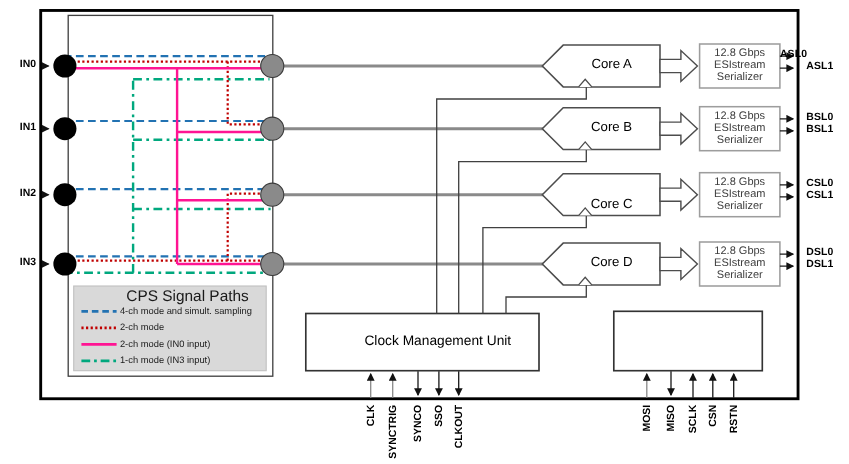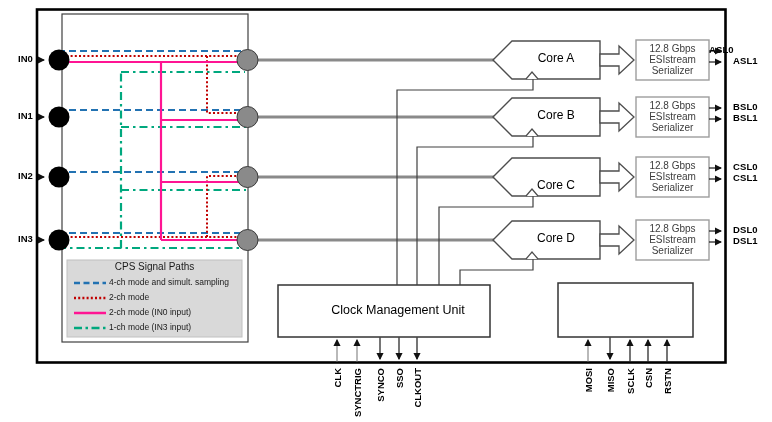--- a/index.html
+++ b/index.html
@@ -7,21 +7,21 @@
          font-family:"Liberation Sans",sans-serif;overflow:hidden;}
   #stage svg{position:absolute;left:0;top:0;}
   .lbl{position:absolute;color:#000;line-height:1.15;white-space:nowrap;}
   .box-title{font-size:12.5px;text-align:center;}
   .cps-title{font-size:12px;text-align:center;}
   .core-lbl{font-size:12px;text-align:center;}
   .port{font-size:9.5px;font-weight:700;letter-spacing:.1px;}
   .in-lbl{text-align:right;}
   .ser-text{position:absolute;width:73px;text-align:center;color:#3d3d3d;}
   .ser-text div{font-size:10px;line-height:11px;}
-  .legend-title{font-size:10px;text-align:center;color:#1a1a1a;}
+  .legend-title{font-size:14px;text-align:center;color:#1a1a1a;padding-left:16px;}
   .legend-item{font-size:8.5px;color:#1a1a1a;}
   .vlabel{position:absolute;font-size:9.5px;font-weight:700;white-space:nowrap;
           transform-origin:0 0;transform:rotate(-90deg) translateX(-100%);}
 </style>
 </head>
 <body>
 
 <div id="stage">
 
   <svg width="772" height="422" viewBox="0 0 772 422">

